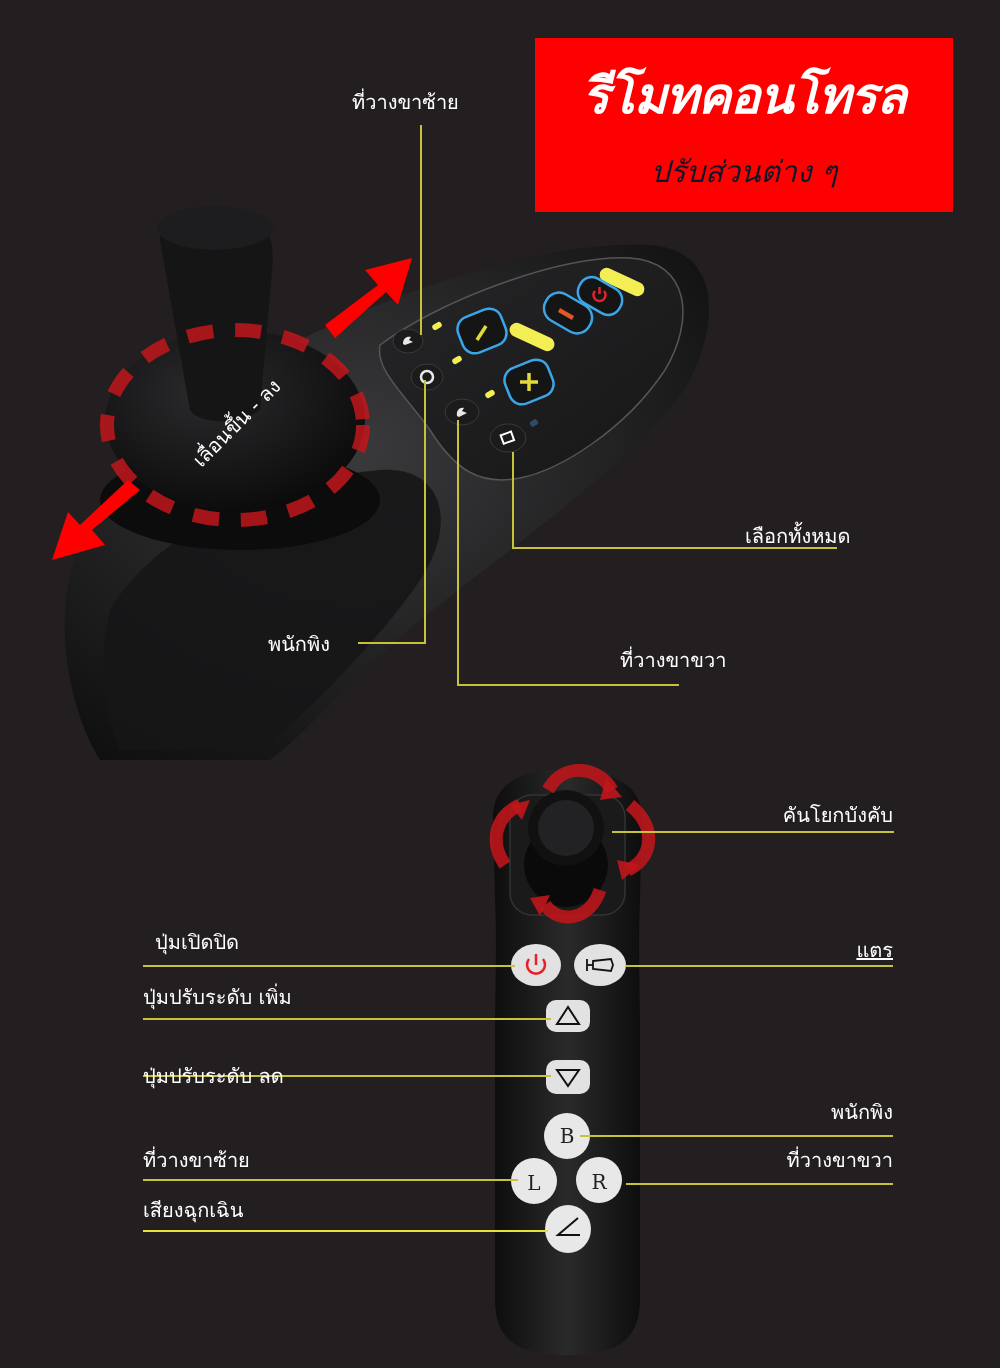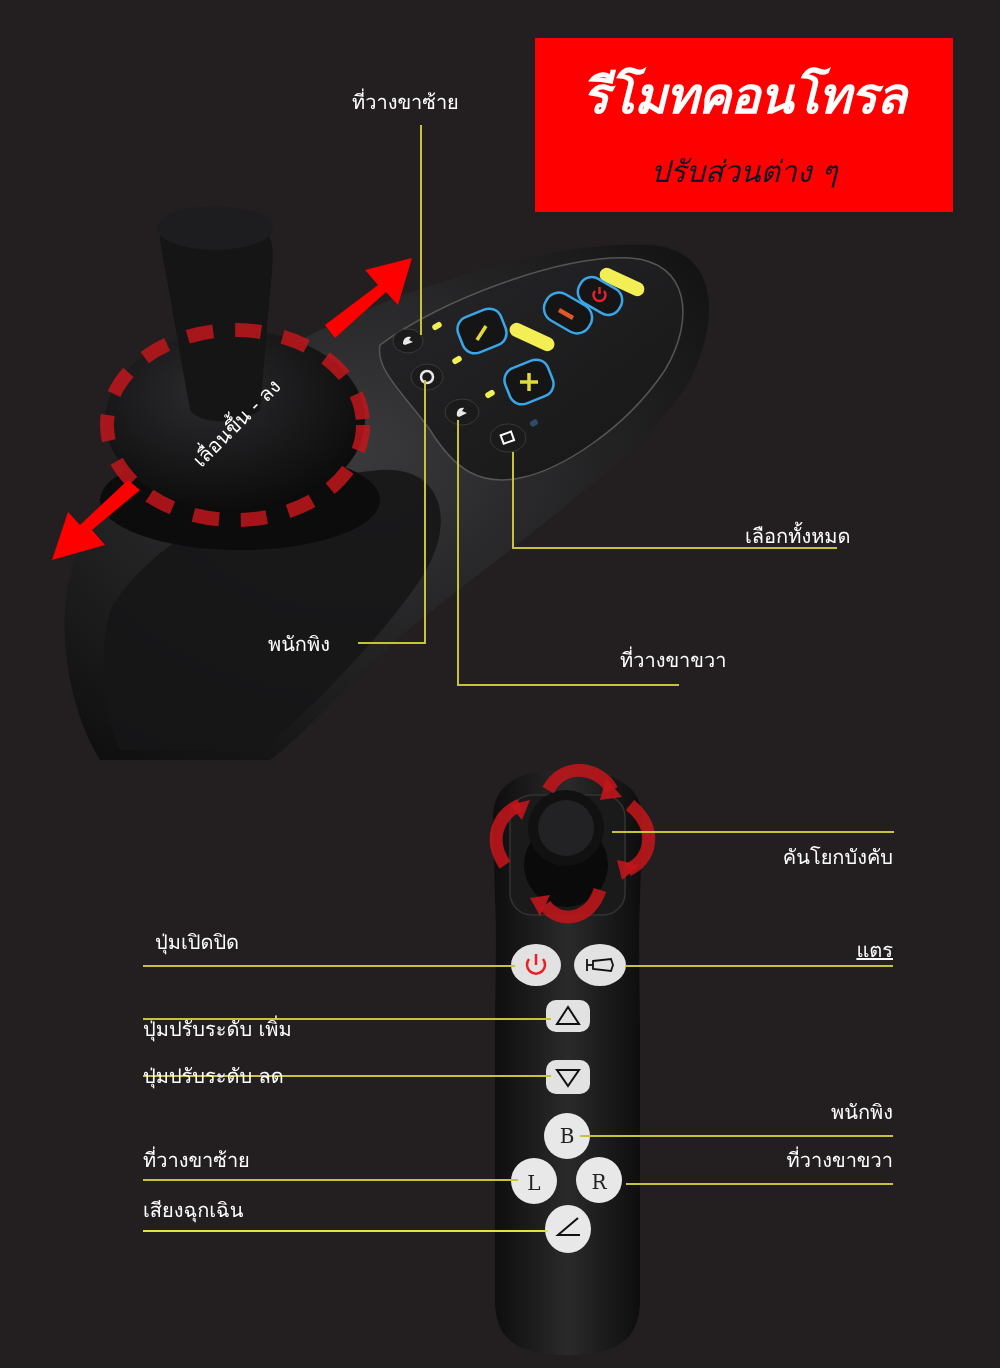--- a/index.html
+++ b/index.html
@@ -192,21 +192,21 @@
 <div class="line hline" style="left:143px;top:965px;width:372px;"></div>
 <div class="line hline" style="left:625px;top:965px;width:268px;"></div>
 <div class="line hline" style="left:143px;top:1018px;width:408px;"></div>
 <div class="line hline" style="left:143px;top:1075px;width:408px;"></div>
 <div class="line hline" style="left:580px;top:1135px;width:313px;"></div>
 <div class="line hline" style="left:143px;top:1179px;width:375px;"></div>
 <div class="line hline" style="left:626px;top:1183px;width:267px;"></div>
 <div class="line hline" style="left:143px;top:1230px;width:405px;background:#e6e23a;"></div>
 
 <div class="label" style="left:155px;top:932px;">ปุ่มเปิดปิด</div>
-<div class="label" style="left:143px;top:987px;margin-top:32px;">ปุ่มปรับระดับ เพิ่ม</div>
+<div class="label" style="left:143px;top:987px;">ปุ่มปรับระดับ เพิ่ม</div>
 <div class="label" style="left:143px;top:1066px;">ปุ่มปรับระดับ ลด</div>
 <div class="label" style="left:143px;top:1150px;">ที่วางขาซ้าย</div>
 <div class="label" style="left:143px;top:1200px;">เสียงฉุกเฉิน</div>
 
-<div class="label" style="right:107px;top:805px;margin-top:42px;">คันโยกบังคับ</div>
+<div class="label" style="right:107px;top:805px;">คันโยกบังคับ</div>
 <div class="label" style="right:107px;top:940px;text-decoration:underline;">แตร</div>
 <div class="label" style="right:107px;top:1102px;">พนักพิง</div>
 <div class="label" style="right:107px;top:1150px;">ที่วางขาขวา</div>
 
 </body></html>

